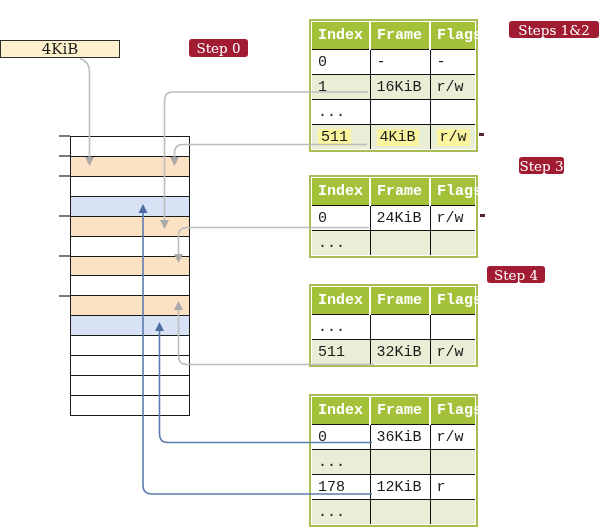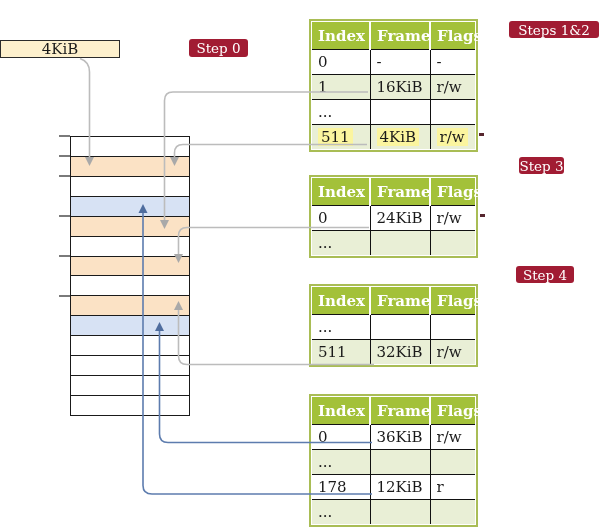--- a/index.html
+++ b/index.html
@@ -21,39 +21,39 @@
   }
   
   .badge{
     position:absolute; background:var(--badge_red); color:#fff;
     font-size:13.5px; border-radius:3px; display:flex; align-items:center; justify-content:center;
     padding:0 16px; box-sizing:border-box; white-space:nowrap;
   }
   .badge.step0  {left:189px; top:39px;  width:59px; height:18px;}
   .badge.steps12{left:509px; top:21px;  width:90px; height:17px;}
   .badge.step3  {left:519px; top:157px; width:45px; height:17px;}
-  .badge.step4  {left:516px; top:266px; width:58px; height:17px;}
+  .badge.step4  {left:487px; top:266px; width:58px; height:17px;}
   
   .memory{
     position:absolute; left:70px; top:136px; width:120px; height:280px;
     border:1.5px solid #1a1a1a; box-sizing:border-box;
     display:flex; flex-direction:column;
   }
   .mem-row{flex:1; background:#fff; border-top:1.5px solid #1a1a1a;}
   .mem-row:first-child{border-top:none;}
   .mem-row.frame{background:var(--frame_peach);}
   .mem-row.page_table{background:var(--pagetable_blue);}
   .tick{position:absolute; left:59px; width:11px; height:1.5px; background:#7a7a7a;}
   
   .pt-box{
     position:absolute; left:309px; width:169px;
     border:2px solid var(--table_border); background:#fff; padding:1px; box-sizing:border-box;
   }
   .pt-box.t1{top:19px;} .pt-box.t2{top:175px;} .pt-box.t3{top:284px;} .pt-box.t4{top:394px;}
-  table.pt{border-collapse:collapse; width:100%; table-layout:fixed;}
+  table.pt{border-collapse:collapse; width:100%; table-layout:fixed;font-family:Liberation Mono, monospace;}
   table.pt col.c-index{width:58px;} table.pt col.c-frame{width:60px;} table.pt col.c-flags{width:45px;}
   table.pt th{
     background:var(--header_green); color:#fff; font-weight:bold; font-size:15px;
     text-align:left; padding:0 0 0 6px; height:27px; border-right:2px solid #fff;
   }
   table.pt th:last-child{border-right:none;}
   table.pt td{
     font-size:15px; text-align:left; padding:0 0 0 6px; height:24px;
     border-top:1px solid #111; border-right:1px solid #111; background:#fff;
     overflow:hidden; white-space:nowrap;

